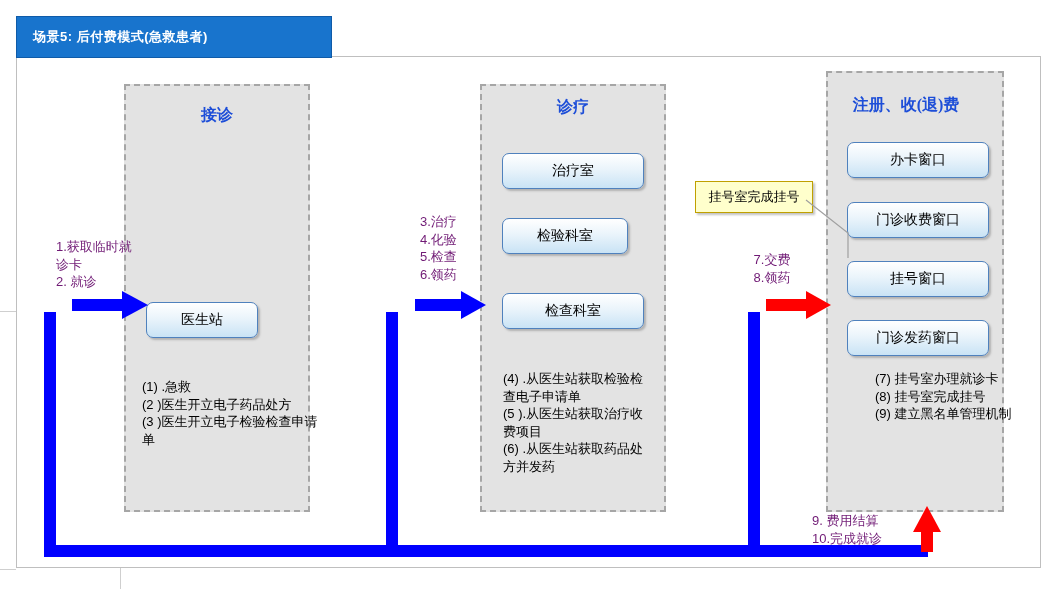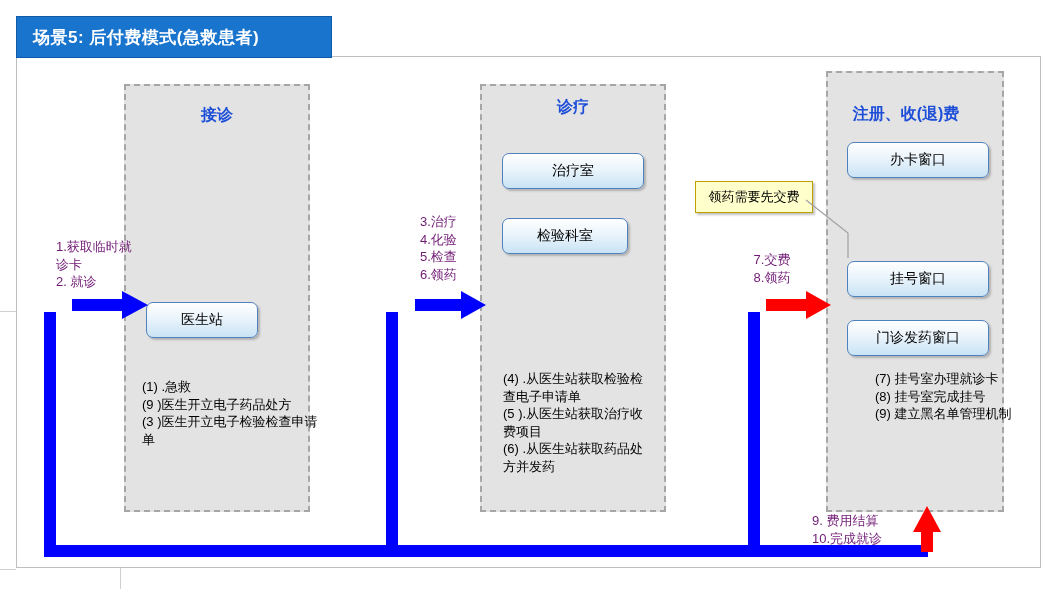--- a/index.html
+++ b/index.html
@@ -24,21 +24,21 @@
     top: 16px;
     width: 316px;
     height: 42px;
     background: #1874cd;
     border: 1px solid #0f5ba8;
     box-sizing: border-box;
     display: flex;
     align-items: center;
     padding-left: 16px;
     color: #ffffff;
-    font-size: 17px;
+    font-size: 13px;
     font-weight: bold;
     letter-spacing: 0.5px;
     z-index: 6;
   }
   
   .outer-frame {
     position: absolute;
     left: 16px;
     top: 56px;
     width: 1025px;
@@ -134,41 +134,43 @@
   <div class="guide-v" style="left:120px; top:568px; height:21px;"></div>
 
   <div class="outer-frame"></div>
 
   <div class="title-banner">场景5: 后付费模式(急救患者)</div>
 
   <div class="lane" style="left:124px; top:84px; width:186px; height:428px;"></div>
   <div class="lane-title" style="left:124px; top:105px; width:186px;">接诊</div>
   <div class="node" style="left:146px; top:302px; width:112px; height:36px;">医生站</div>
   <div class="steps" style="left:142px; top:378px; width:176px;">(1) .急救
-(9 )医生开立电子药品处方
+(2 )医生开立电子药品处方
 (3 )医生开立电子检验检查申请单</div>
 
   <div class="lane" style="left:480px; top:84px; width:186px; height:428px;"></div>
   <div class="lane-title" style="left:480px; top:97px; width:186px;">诊疗</div>
   <div class="node" style="left:502px; top:153px; width:142px; height:36px;">治疗室</div>
   <div class="node" style="left:502px; top:218px; width:126px; height:36px;">检验科室</div>
+  <div class="node" style="left:502px; top:293px; width:142px; height:36px;">检查科室</div>
   <div class="steps" style="left:503px; top:370px; width:152px;">(4) .从医生站获取检验检查电子申请单
 (5 ).从医生站获取治疗收费项目
 (6) .从医生站获取药品处方并发药</div>
 
   <div class="lane" style="left:826px; top:71px; width:178px; height:441px;"></div>
-  <div class="lane-title" style="left:826px; top:104px; width:160px;">注册、收(退)费</div>
+  <div class="lane-title" style="left:826px; top:95px; width:160px;font-family:Liberation Serif, serif;">注册、收(退)费</div>
   <div class="node" style="left:847px; top:142px; width:142px; height:36px;">办卡窗口</div>
+  <div class="node" style="left:847px; top:202px; width:142px; height:36px;">门诊收费窗口</div>
   <div class="node" style="left:847px; top:320px; width:142px; height:36px;">门诊发药窗口</div>
   <div class="node" style="left:847px; top:261px; width:142px; height:36px;">挂号窗口</div>
   <div class="steps" style="left:843px; top:370px; width:168px;margin-left:32px;">(7) 挂号室办理就诊卡
 (8) 挂号室完成挂号
 (9) 建立黑名单管理机制</div>
 
-  <div class="note" style="left:695px; top:181px; width:118px; height:32px;">领药需要先交费</div>
+  <div class="note" style="left:695px; top:181px; width:118px; height:32px;">挂号室完成挂号</div>
 
   <div class="steps gray" style="left:56px; top:238px; width:80px;">1.获取临时就诊卡
 2. 就诊</div>
   <div class="steps gray" style="left:420px; top:213px; width:64px;">3.治疗
 4.化验
 5.检查
 6.领药</div>
   <div class="steps gray" style="left:740px; top:251px; width:64px;text-align:center;">7.交费
 8.领药</div>
   <div class="steps gray" style="left:812px; top:512px; width:110px;">9. 费用结算

